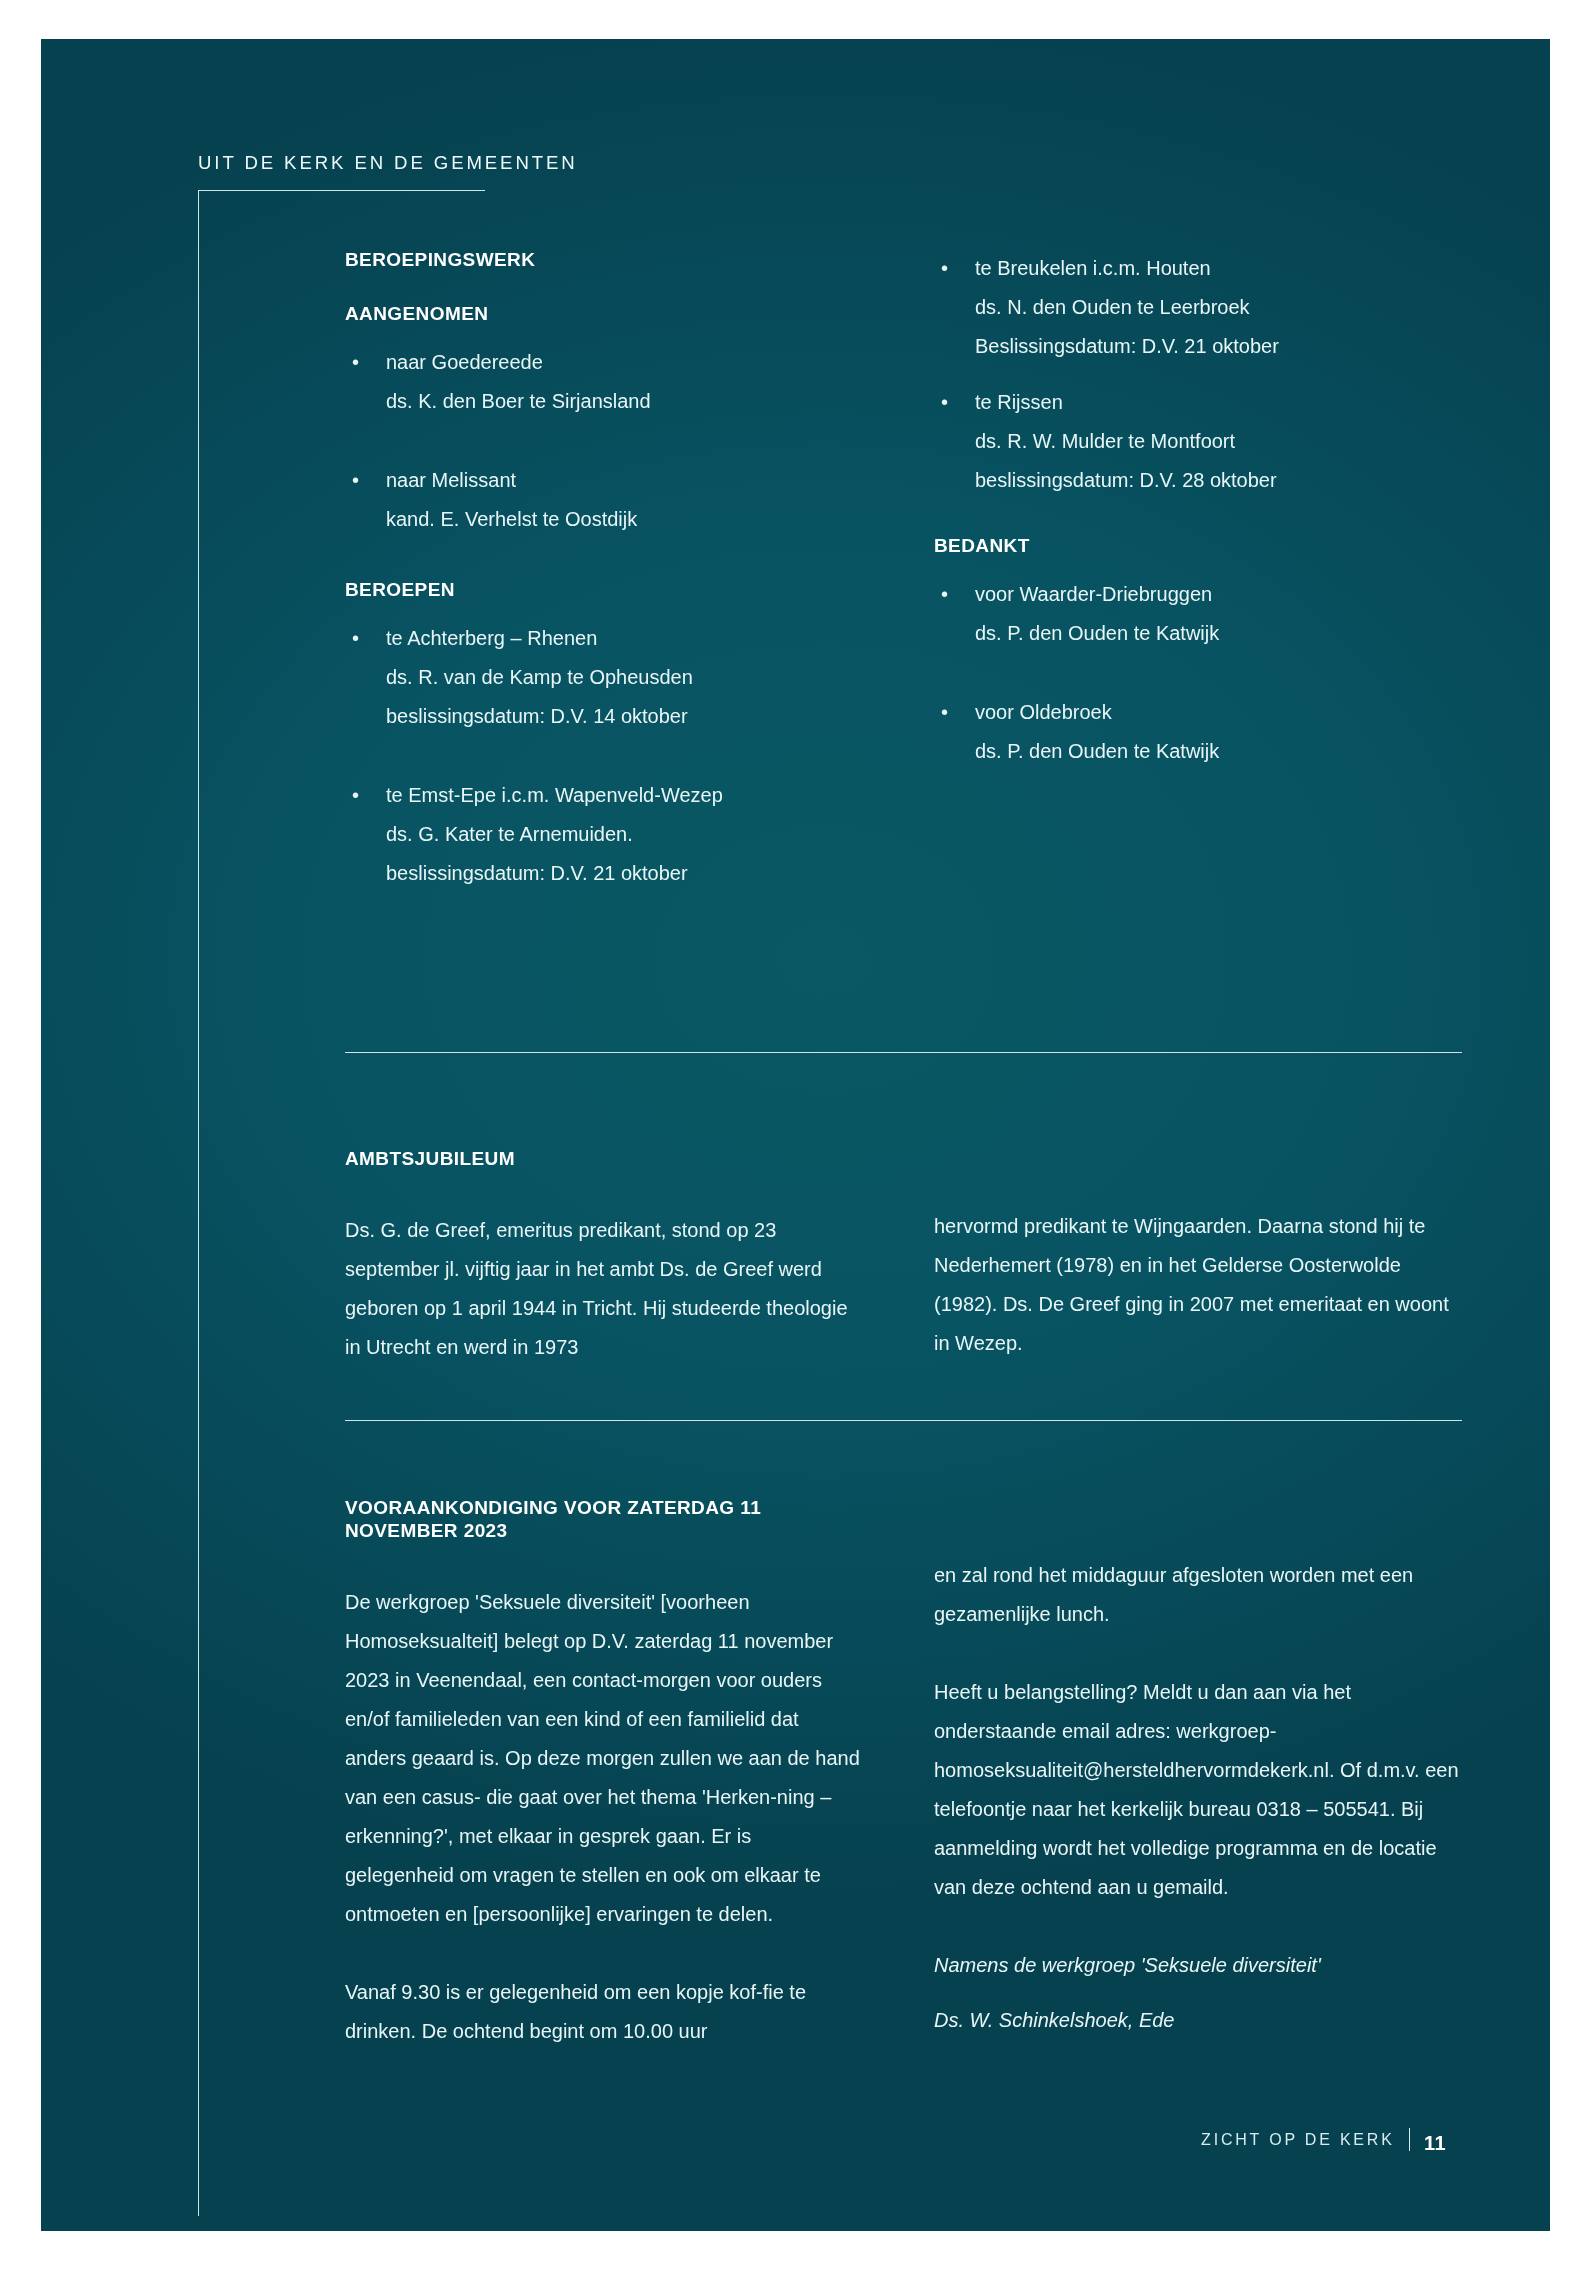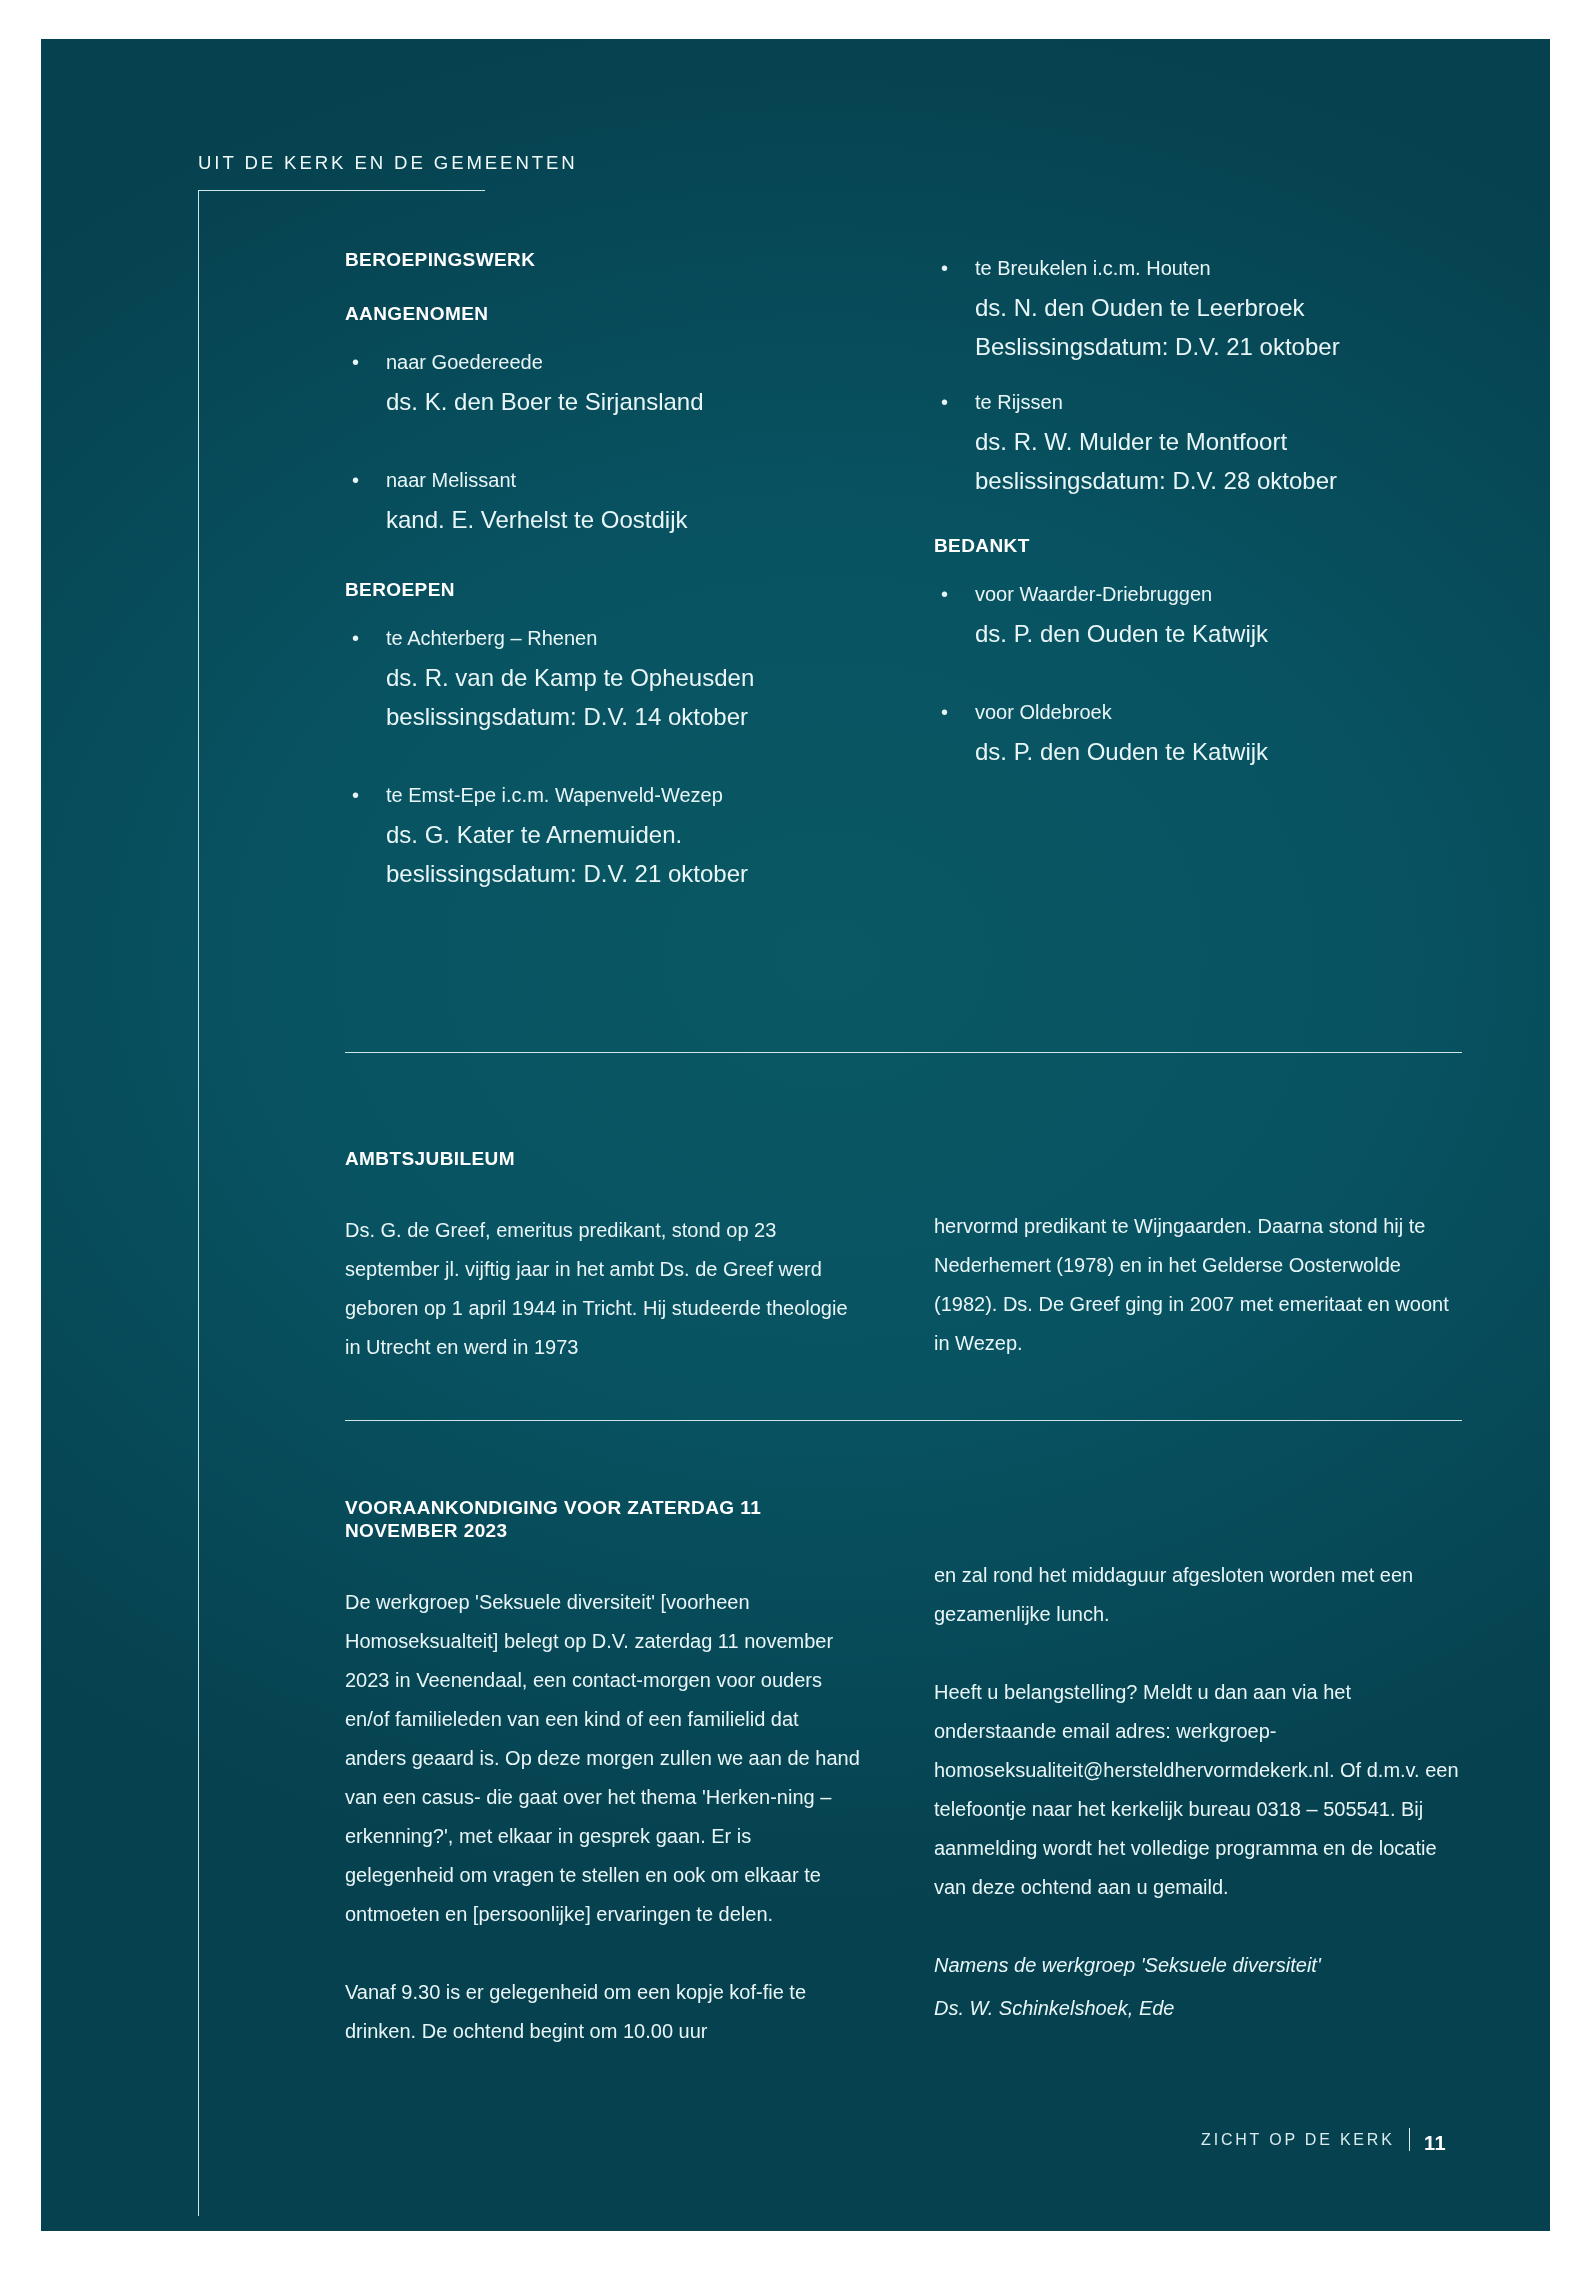--- a/index.html
+++ b/index.html
@@ -96,21 +96,21 @@
   .bullet-row .dot {
     position: absolute;
     left: 7px;
     top: 0;
     font-size: 20px;
     line-height: 39px;
     color: #e9f6f7;
   }
   .sub-line {
     padding-left: 41px;
-    font-size: 24px;
+    font-size: 20px;
     line-height: 39px;
     color: #e9f6f7;
     font-weight: 300;
   }
 
   p.body {
     margin: 0;
     font-size: 20px;
     line-height: 39px;
     color: #e9f6f7;
@@ -268,21 +268,21 @@
       <div class="col-l">
         <h3 class="head">VOORAANKONDIGING  VOOR ZATERDAG 11 NOVEMBER 2023</h3>
         <div class="head-gap"></div>
         <p class="body">De werkgroep 'Seksuele diversiteit' [voorheen Homoseksualteit] belegt op D.V. zaterdag 11 november 2023 in Veenendaal, een contact-morgen voor ouders en/of familieleden van een kind of een familielid dat anders geaard is. Op deze morgen zullen we aan de hand van een casus- die gaat over het thema 'Herken-ning – erkenning?', met elkaar in gesprek gaan. Er is gelegenheid om vragen te stellen en ook om elkaar te ontmoeten en [persoonlijke] ervaringen te delen.</p>
         <p class="body">Vanaf 9.30 is er gelegenheid om een kopje kof-fie te drinken. De ochtend begint om 10.00 uur</p>
       </div>
       <div class="col-r" style="top:59px;">
         <p class="body">en zal rond het middaguur afgesloten worden met een gezamenlijke lunch.</p>
         <p class="body">Heeft u belangstelling? Meldt u dan aan via het onderstaande email adres: werkgroep-homoseksualiteit@hersteldhervormdekerk.nl. Of d.m.v. een telefoontje naar het kerkelijk bureau 0318 – 505541. Bij aanmelding wordt het volledige programma en de locatie van deze ochtend aan u gemaild.</p>
         <p class="body sig" style="margin-top:39px;">Namens de werkgroep 'Seksuele diversiteit'</p>
-        <p class="body sig" style="margin-top:4px;">Ds. W. Schinkelshoek, Ede</p>
+        <p class="body sig" style="margin-top:16px;">Ds. W. Schinkelshoek, Ede</p>
       </div>
     </div>
 
   </div>
 
   <div class="footer">
     <span class="footer-title">ZICHT OP DE KERK</span>
     <span class="footer-sep"></span>
     <span class="footer-page">11</span>
   </div>

